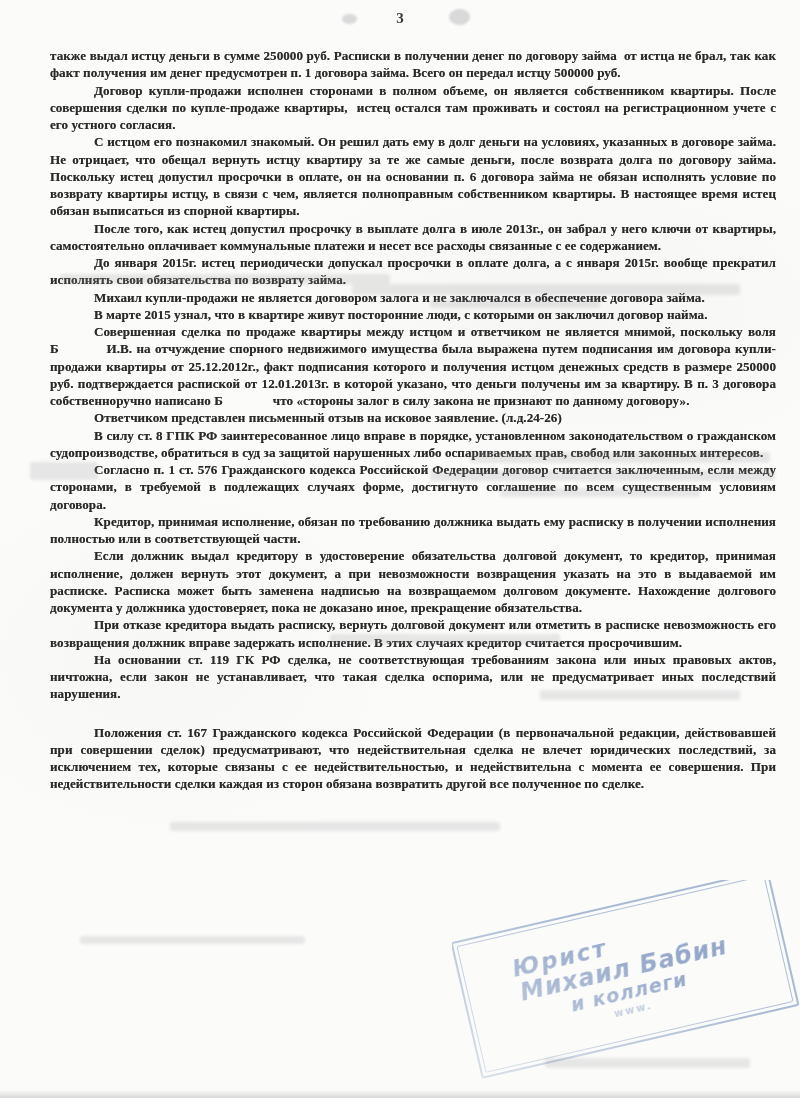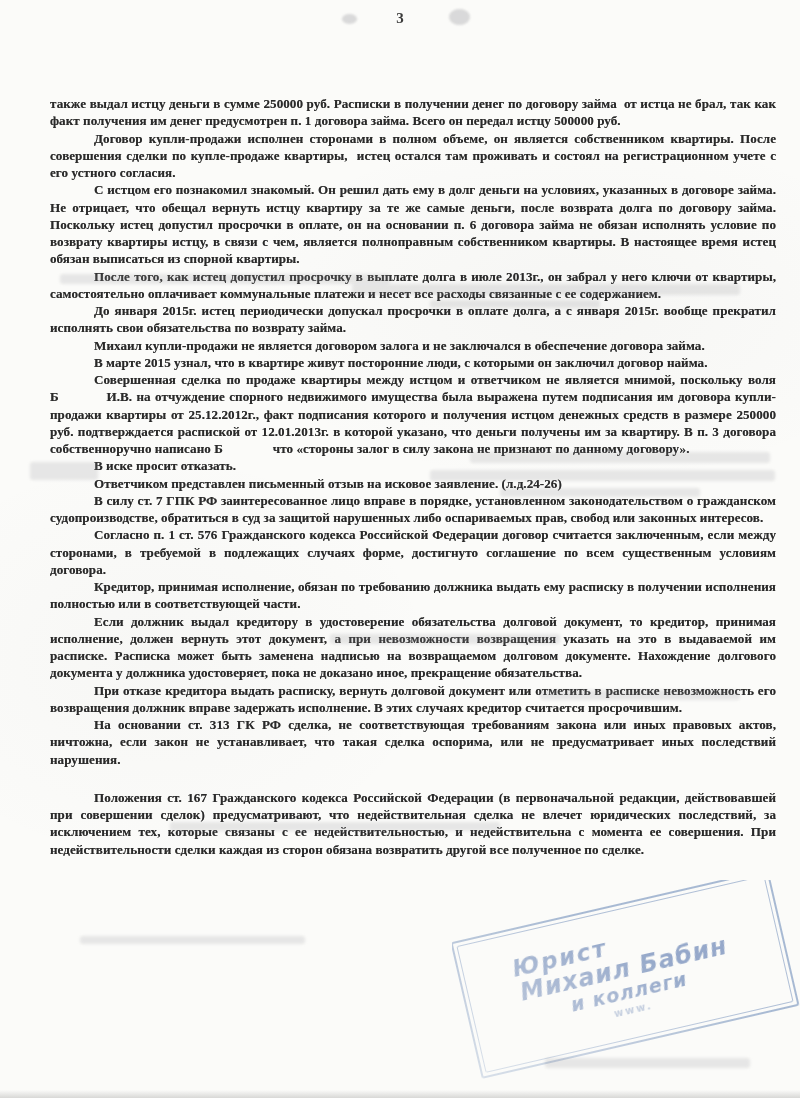--- a/index.html
+++ b/index.html
@@ -14,21 +14,20 @@
   .page-number{
     position:absolute;top:10px;left:0;right:0;text-align:center;
     font-size:15px;font-weight:700;color:#3a3a3a;
   }
   .doc-body{
     position:absolute;top:47px;left:50px;width:726px;
     color:var(--ink,#2a2a2a);
     font-size:13.1px;line-height:17.25px;font-weight:700;
     text-align:justify;letter-spacing:0.05px;
     text-shadow:0 0 0.5px rgba(40,40,40,0.55);
-    margin-top:48px;
   }
   .doc-body p.para{margin:0;text-indent:44px;}
   .doc-body p.no-indent{text-indent:0;}
   .doc-body p.gap-before{margin-top:21px;font-family:Liberation Serif, serif;}
   .smudge{
     position:absolute;border-radius:3px;
     background:rgba(150,150,155,0.20);
     filter:blur(1.4px);
   }
   .artifact{
@@ -74,28 +73,27 @@
 
   <div class="doc-body">
       <p class="para no-indent">также выдал истцу деньги в сумме 250000 руб. Расписки в получении денег по договору займа&nbsp; от истца не брал, так как факт получения им денег предусмотрен п. 1 договора займа. Всего он передал истцу 500000 руб.</p>
       <p class="para">Договор купли-продажи исполнен сторонами в полном объеме, он является собственником квартиры. После совершения сделки по купле-продаже квартиры,&nbsp; истец остался там проживать и состоял на регистрационном учете с его устного согласия.</p>
       <p class="para">С истцом его познакомил знакомый. Он решил дать ему в долг деньги на условиях, указанных в договоре займа. Не отрицает, что обещал вернуть истцу квартиру за те же самые деньги, после возврата долга по договору займа. Поскольку истец допустил просрочки в оплате, он на основании п. 6 договора займа не обязан исполнять условие по возврату квартиры истцу, в связи с чем, является полноправным собственником квартиры. В настоящее время истец обязан выписаться из спорной квартиры.</p>
       <p class="para">После того, как истец допустил просрочку в выплате долга в июле 2013г., он забрал у него ключи от квартиры, самостоятельно оплачивает коммунальные платежи и несет все расходы связанные с ее содержанием.</p>
       <p class="para">До января 2015г. истец периодически допускал просрочки в оплате долга, а с января 2015г. вообще прекратил исполнять свои обязательства по возврату займа.</p>
       <p class="para">Михаил купли-продажи не является договором залога и не заключался в обеспечение договора займа.</p>
       <p class="para">В марте 2015 узнал, что в квартире живут посторонние люди, с которыми он заключил договор найма.</p>
       <p class="para">Совершенная сделка по продаже квартиры между истцом и ответчиком не является мнимой, поскольку воля Б&nbsp;&nbsp;&nbsp;&nbsp;&nbsp;&nbsp;&nbsp;&nbsp;&nbsp;&nbsp; И.В. на отчуждение спорного недвижимого имущества была выражена путем подписания им договора купли-продажи квартиры от 25.12.2012г., факт подписания которого и получения истцом денежных средств в размере 250000 руб. подтверждается распиской от 12.01.2013г. в которой указано, что деньги получены им за квартиру. В п. 3 договора собственноручно написано Б&nbsp;&nbsp;&nbsp;&nbsp;&nbsp;&nbsp;&nbsp;&nbsp;&nbsp;&nbsp;&nbsp;&nbsp;&nbsp;&nbsp; что «стороны залог в силу закона не признают по данному договору».</p>
-      <p class="para">В иске просит отказать.</p>
       <p class="para">Ответчиком представлен письменный отзыв на исковое заявление. (л.д.24-26)</p>
-      <p class="para">В силу ст. 7 ГПК РФ заинтересованное лицо вправе в порядке, установленном законодательством о гражданском судопроизводстве, обратиться в суд за защитой нарушенных либо оспариваемых прав, свобод или законных интересов.</p>
+      <p class="para">В силу ст. 8 ГПК РФ заинтересованное лицо вправе в порядке, установленном законодательством о гражданском судопроизводстве, обратиться в суд за защитой нарушенных либо оспариваемых прав, свобод или законных интересов.</p>
       <p class="para">Согласно п. 1 ст. 576 Гражданского кодекса Российской Федерации договор считается заключенным, если между сторонами, в требуемой в подлежащих случаях форме, достигнуто соглашение по всем существенным условиям договора.</p>
       <p class="para">Кредитор, принимая исполнение, обязан по требованию должника выдать ему расписку в получении исполнения полностью или в соответствующей части.</p>
       <p class="para">Если должник выдал кредитору в удостоверение обязательства долговой документ, то кредитор, принимая исполнение, должен вернуть этот документ, а при невозможности возвращения указать на это в выдаваемой им расписке. Расписка может быть заменена надписью на возвращаемом долговом документе. Нахождение долгового документа у должника удостоверяет, пока не доказано иное, прекращение обязательства.</p>
       <p class="para">При отказе кредитора выдать расписку, вернуть долговой документ или отметить в расписке невозможность его возвращения должник вправе задержать исполнение. В этих случаях кредитор считается просрочившим.</p>
-      <p class="para">На основании ст. 313 ГК РФ сделка, не соответствующая требованиям закона или иных правовых актов, ничтожна, если закон не устанавливает, что такая сделка оспорима, или не предусматривает иных последствий нарушения.</p>
+      <p class="para">На основании ст. 119 ГК РФ сделка, не соответствующая требованиям закона или иных правовых актов, ничтожна, если закон не устанавливает, что такая сделка оспорима, или не предусматривает иных последствий нарушения.</p>
       <p class="para gap-before">Положения ст. 167 Гражданского кодекса Российской Федерации (в первоначальной редакции, действовавшей при совершении сделок) предусматривают, что недействительная сделка не влечет юридических последствий, за исключением тех, которые связаны с ее недействительностью, и недействительна с момента ее совершения. При недействительности сделки каждая из сторон обязана возвратить другой все полученное по сделке.</p>
     </div>
 
   <div class="smudge" style="left:60px;top:274px;width:330px;height:10px;"></div>
   <div class="smudge" style="left:352px;top:284px;width:388px;height:11px;"></div>
   <div class="smudge" style="left:430px;top:300px;width:170px;height:8px;"></div>
   <div class="smudge" style="left:470px;top:452px;width:300px;height:11px;"></div>
   <div class="smudge" style="left:430px;top:470px;width:345px;height:11px;"></div>
   <div class="smudge" style="left:30px;top:462px;width:68px;height:18px;"></div>
   <div class="smudge" style="left:500px;top:488px;width:200px;height:9px;"></div>

